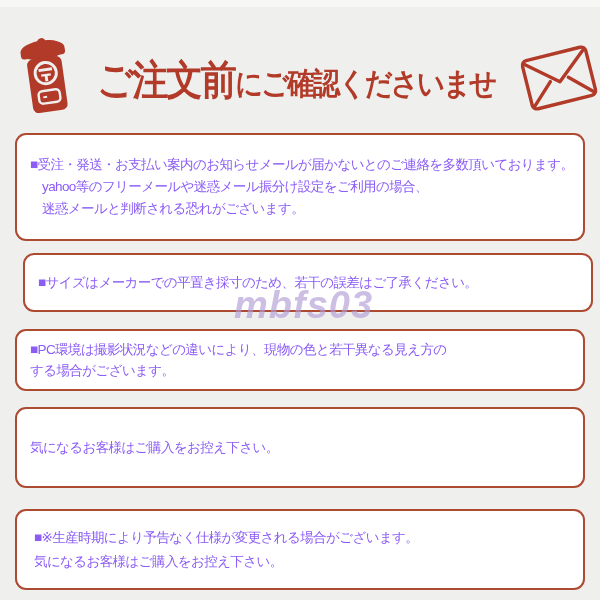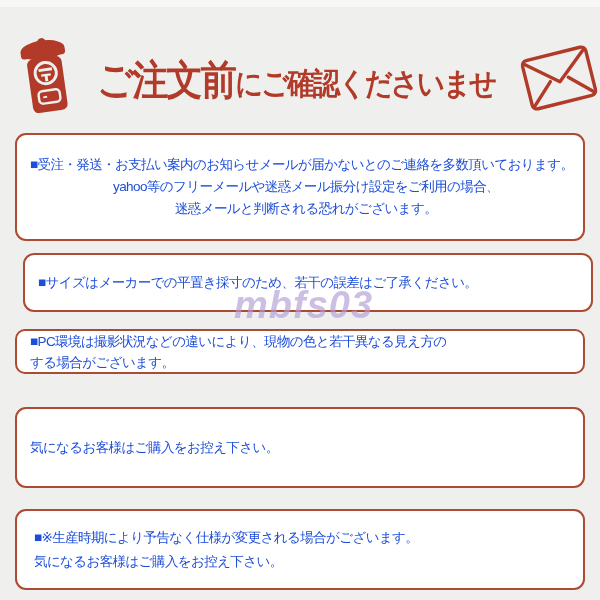--- a/index.html
+++ b/index.html
@@ -24,28 +24,28 @@
   .envelope{position:absolute;left:524px;top:50px;width:70px;height:56px;transform:rotate(-14deg);}
   
   .notice-box{
     position:absolute;left:15px;width:570px;
     box-sizing:border-box;
     background:#ffffff;
     border:2px solid #ad4a32;
     border-radius:11px;
     padding:4px 13px;
     display:flex;flex-direction:column;justify-content:center;
-    color:#1d4ed8;
+    color:#8b5cf6;
     font-size:13.5px;letter-spacing:-0.6px;
   }
   .notice-line{white-space:nowrap;}
-  .notice-line.indent{padding-left:12px;text-align:center;}
+  .notice-line.indent{padding-left:12px;}
   .notice-0{top:133px;height:108px;line-height:22px;}
   .notice-1{top:253px;height:59px;line-height:22px;margin-left:8px;}
-  .notice-2{top:329px;height:45px;line-height:21px;border-radius:10px;}
+  .notice-2{top:329px;height:62px;line-height:21px;}
   .notice-3{top:407px;height:81px;line-height:24px;}
   .notice-4{top:509px;height:81px;line-height:24px;padding-left:17px;}
   
   .watermark{
     position:absolute;left:234px;top:284px;
     font-size:38px;font-weight:bold;font-style:italic;
     color:rgba(178,156,214,0.65);
     letter-spacing:1px;
     z-index:5;
   }

